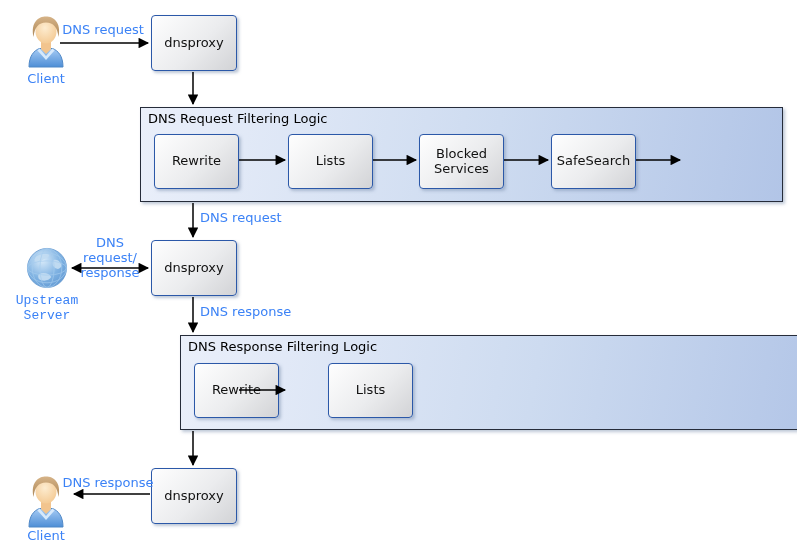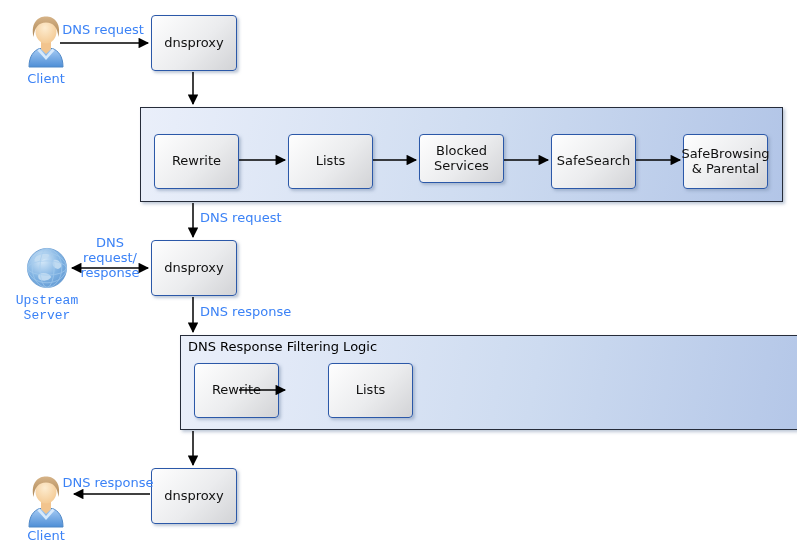--- a/index.html
+++ b/index.html
@@ -68,27 +68,26 @@
       <path d="M7.5 23 C4.5 8 12.5 2.5 20 2.5 C27.5 2.5 35.5 8 32.5 23 C31.5 13.5 27.5 8.5 20 8.5 C12.5 8.5 8.5 13.5 7.5 23 Z" fill="url(#hairGrad)"></path>
     </svg>
   </div>
   <div class="elabel center" style="left:10px;top:71px;width:72px;">Client</div>
 
   <div class="elabel center" style="left:60px;top:22px;width:86px;">DNS request</div>
 
   <div class="node" style="left:151px;top:15px;width:86px;height:56px;">dnsproxy</div>
 
   <div class="fcontainer" style="left:140px;top:107px;width:643px;height:95px;">
+    <div class="ctitle">DNS Request Filtering Logic</div>
     <div class="node ml" style="left:13px;top:26px;width:85px;height:55px;">Rewrite</div>
     <div class="node ml" style="left:147px;top:26px;width:85px;height:55px;">Lists</div>
-    <div class="node ml" style="left:278px;top:26px;width:85px;height:49px;">Blocked
+    <div class="node ml" style="left:278px;top:26px;width:85px;height:55px;">Blocked
 Services</div>
     <div class="node ml" style="left:410px;top:26px;width:85px;height:55px;">SafeSearch</div>
-    <div class="node ml" style="left:542px;top:26px;width:85px;height:55px;">SafeBrowsing
-&amp; Parental</div>
   </div>
 
   <div class="elabel" style="left:200px;top:210px;">DNS request</div>
   <div class="elabel center ml" style="left:70px;top:214px;width:80px;margin-top:21px;">DNS
 request/
 response</div>
   <div class="elabel" style="left:200px;top:304px;">DNS response</div>
 
   <div class="iconwrap" style="left:26px;top:247px;">
     <svg viewBox="0 0 44 44" width="42" height="42">

